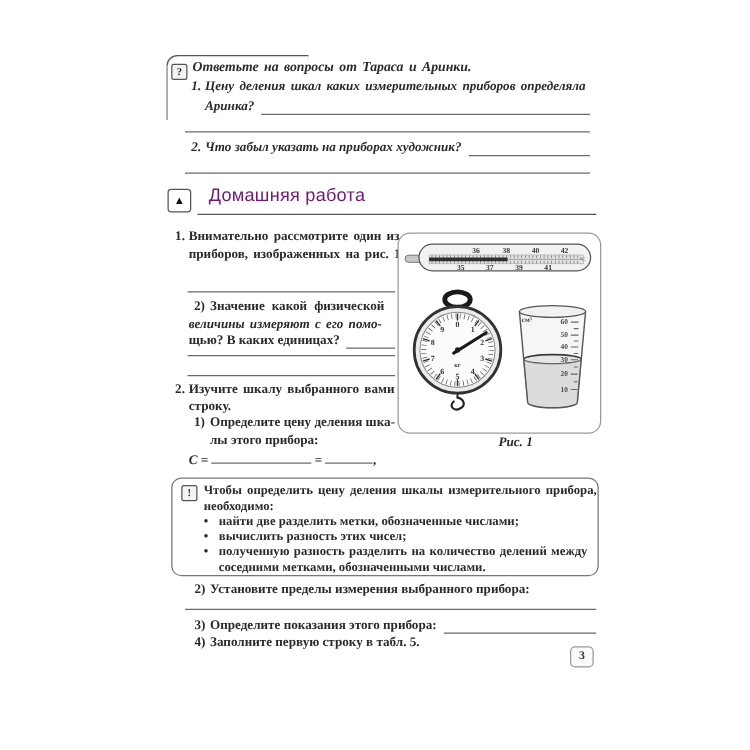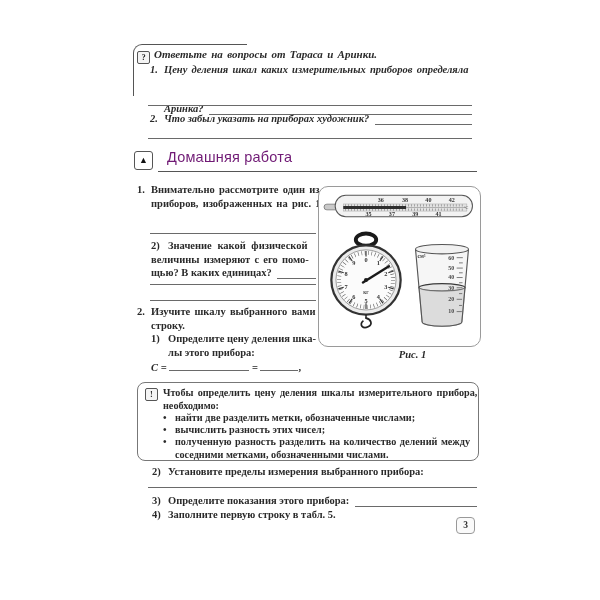--- a/index.html
+++ b/index.html
@@ -1,19 +1,19 @@
 <!DOCTYPE html>
 <html><head>
 <meta charset="utf-8">
 <style>
   html,body{margin:0;padding:0;background:#fff;}
   .page{position:relative;width:600px;height:600px;background:#fff;overflow:hidden;
         font-family:"Liberation Serif",serif;color:#2a2a2a;}
   .abs{position:absolute;}
-  .ln{position:absolute;white-space:nowrap;font-size:10.5px;font-weight:bold;line-height:12px;}
+  .ln{position:absolute;white-space:nowrap;font-size:10.5px;font-weight:bold;line-height:12px;text-align:center;}
   .bi{font-style:italic;}
   .num{display:inline-block;width:14px;}
   .blank{display:inline-block;border-bottom:1px solid #6a6a6a;height:9px;}
   .hline{position:absolute;border-bottom:1px solid #6a6a6a;height:0;}
   .flexline{display:flex;align-items:baseline;}
   .flexline .grow{flex:1;border-bottom:1px solid #6a6a6a;height:9px;align-self:flex-end;}
   .iconbox{position:absolute;width:11px;height:11px;border:1px solid #555;border-radius:2px;
            background:#f4f4f4;font-size:8.5px;font-weight:bold;text-align:center;line-height:11px;}
   .q-bracket{position:absolute;left:133px;top:44px;width:113px;height:51px;
              border-top:1.4px solid #555;border-left:1.4px solid #555;border-top-left-radius:9px;}
@@ -44,21 +44,21 @@
 <body>
 
 <div class="page">
 
   <div class="q-bracket"></div>
   <div class="iconbox" style="left:137px;top:51px;">?</div>
   <div class="ln bi ws1" style="left:154px;top:48px;font-size:11px;">Ответьте на вопросы от Тараса и Аринки.</div>
   <div class="ln bi ws1" style="left:150px;top:64px;">
     <span class="num">1.</span><span>Цену деления шкал каких измерительных приборов определяла</span>
   </div>
-  <div class="ln bi flexline" style="left:164px;top:80px;width:308px;margin-top:23px;">
+  <div class="ln bi flexline" style="left:164px;top:80px;width:308px;">
     <span>Аринка?</span>
     <span class="grow" style="margin-left:6px;"></span>
   </div>
   <div class="hline" style="left:148px;top:95px;width:324px;height:10px;"></div>
   <div class="ln bi flexline" style="left:150px;top:113px;width:322px;">
     <span class="num">2.</span>
     <span>Что забыл указать на приборах художник?</span>
     <span class="grow" style="margin-left:6px;"></span>
   </div>
   <div class="hline" style="left:148px;top:128px;width:324px;height:10px;"></div>
@@ -68,21 +68,21 @@
   <div class="hw-rule"></div>
 
   <div class="ln ws1" style="left:137px;top:184px;">
     <span class="num">1.</span><span>Внимательно рассмотрите один из</span>
   </div>
   <div class="ln ws1" style="left:151px;top:197.5px;">приборов, изображенных на рис. 1.</div>
   <div class="hline" style="left:150px;top:224px;width:166px;height:9px;"></div>
   <div class="ln ws2" style="left:151px;top:240px;">
     <span class="num" style="width:17px;">2)</span><span>Значение какой физической</span>
   </div>
-  <div class="ln ws1" style="left:151px;top:253.5px;">величины измеряют с его помо-</div>
+  <div class="ln ws1" style="left:151px;top:253.5px;font-style:italic;">величины измеряют с его помо-</div>
   <div class="ln flexline" style="left:151px;top:267px;width:165px;">
     <span>щью? В каких единицах?</span>
     <span class="grow" style="margin-left:5px;"></span>
   </div>
   <div class="hline" style="left:150px;top:275px;width:166px;height:9px;"></div>
   <div class="hline" style="left:150px;top:291px;width:166px;height:9px;"></div>
 
   <div class="ln ws1" style="left:137px;top:306px;">
     <span class="num">2.</span><span>Изучите шкалу выбранного вами</span>
   </div>

